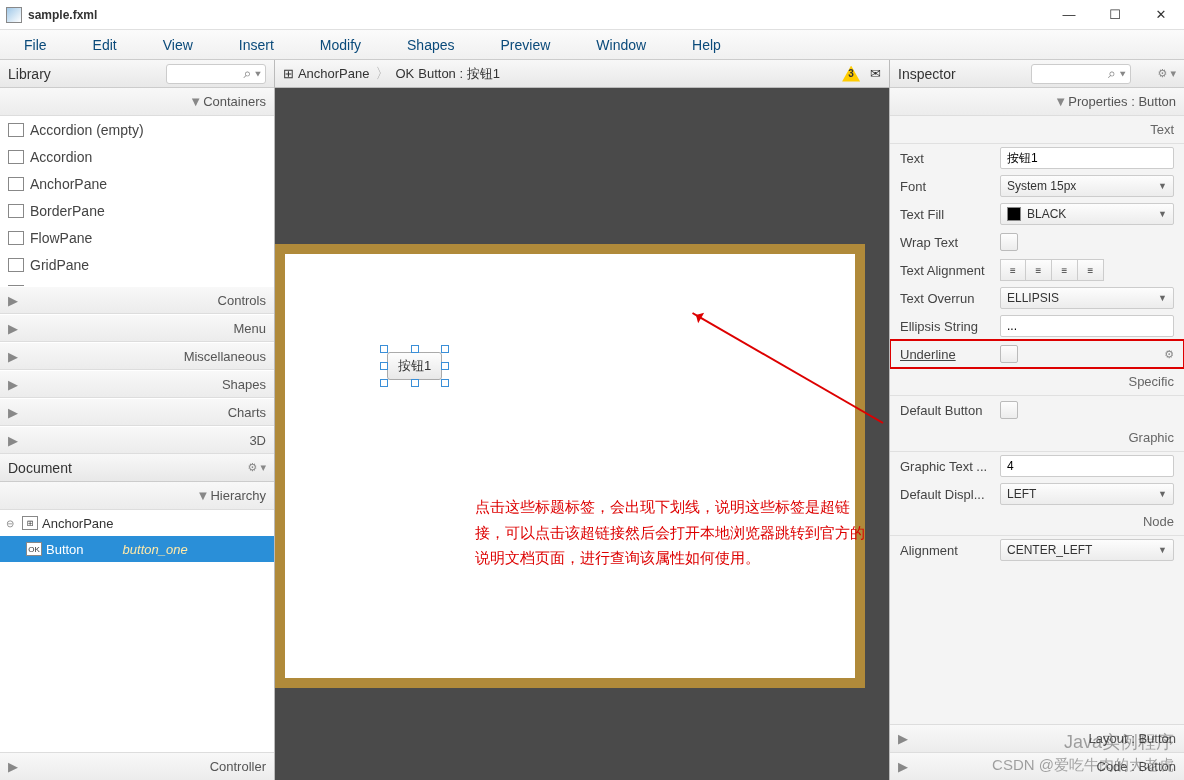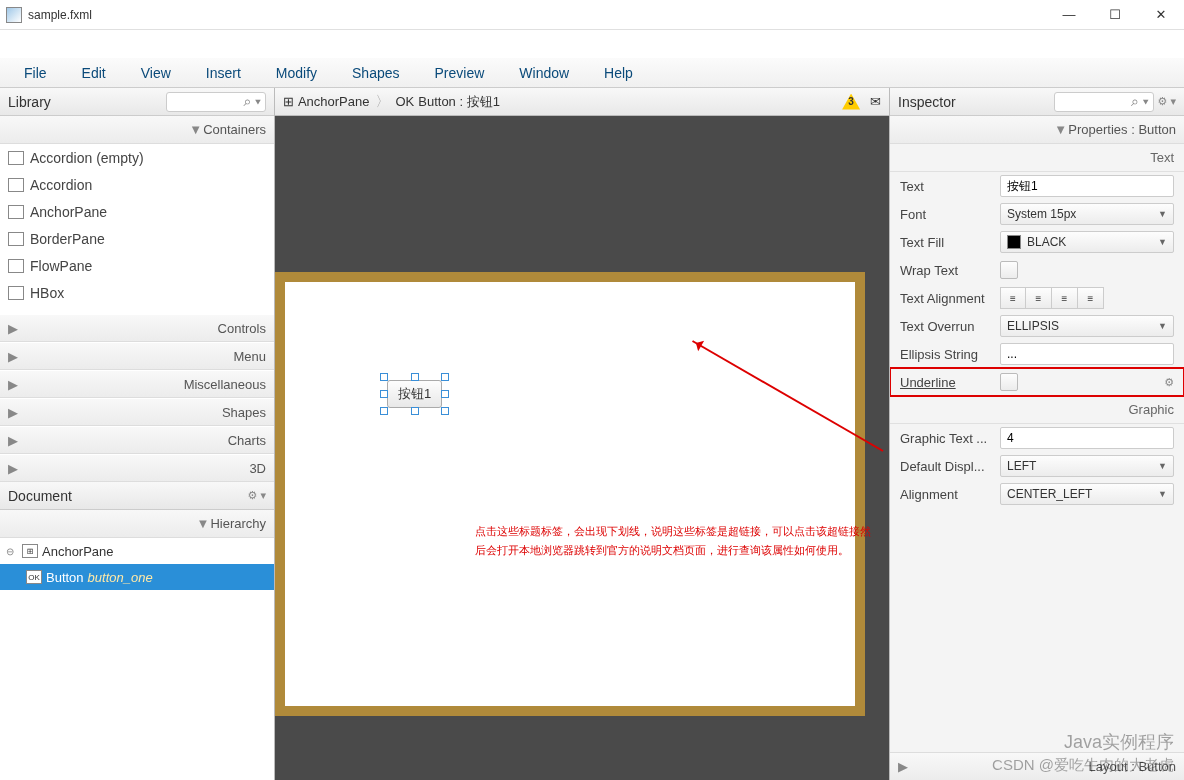--- a/index.html
+++ b/index.html
@@ -1,59 +1,59 @@
 <!DOCTYPE html>
 <html><head>
 <meta charset="utf-8">
 <style>
 * { box-sizing: border-box; margin: 0; padding: 0; font-family: "Segoe UI", Arial, sans-serif; }
 body { width: 1184px; height: 780px; overflow: hidden; background: #fff; font-size: 13px; color: #333; }
 .titlebar { height: 30px; display: flex; align-items: center; background: #fff; border-bottom: 1px solid #e0e0e0; }
 .titlebar .icon { width: 16px; height: 16px; margin: 0 6px; border: 1px solid #888; background: linear-gradient(135deg,#a0c8e8,#fff); }
-.titlebar .title { flex: 1; font-size: 12px; }
+.titlebar .title { flex: 1; font-size: 12px; font-weight: bold; }
 .titlebar .winbtn { width: 46px; height: 30px; display: flex; align-items: center; justify-content: center; font-size: 13px; }
-.menubar { height: 30px; display: flex; align-items: center; background: linear-gradient(#fbfbfb,#f0f0f0); border-bottom: 1px solid #ccc; padding: 0 10px; gap: 7px; margin-top: 28px; }
+.menubar { height: 30px; display: flex; align-items: center; background: linear-gradient(#fbfbfb,#f0f0f0); border-bottom: 1px solid #ccc; padding: 0 10px; gap: 18px; }
 .menubar .menu { padding: 4px 14px; color: #0a4a7a; font-size: 14px; }
 .content { display: flex; height: 720px; }
 .leftcol { width: 275px; display: flex; flex-direction: column; border-right: 1px solid #bbb; background: #f4f4f4; }
-.panelhead { height: 28px; display: flex; align-items: center; background: linear-gradient(#f8f8f8,#e8e8e8); border-bottom: 1px solid #ccc; padding: 0 8px; font-size: 14px; color: #333; }
+.panelhead { height: 28px; display: flex; align-items: center; background: linear-gradient(#f8f8f8,#e8e8e8); border-bottom: 1px solid #ccc; padding: 0 8px; font-size: 14px; color: #333; gap: 23px; }
 .panelhead .grow { flex: 1; }
 .searchbox { flex: 0 0 auto; width: 100px; height: 20px; border: 1px solid #ccc; border-radius: 3px; background: #fff; display: flex; align-items: center; justify-content: flex-end; padding: 0 4px; color: #888; }
 .subhead { height: 28px; display: flex; align-items: center; justify-content: flex-end; background: linear-gradient(#f8f8f8,#ececec); border-bottom: 1px solid #ddd; padding: 0 8px; color: #555; }
 .subhead .arrow { width: 14px; color: #888; }
 .liblist { overflow-y: auto; background: #fff; }
 .liblist.short { height: 170px; }
 .libitem { height: 27px; display: flex; align-items: center; padding: 0 8px; gap: 6px; font-size: 14px; color: #444; }
 .libicon { width: 16px; height: 14px; border: 1px solid #888; display: inline-block; }
 .catlist { flex: 0 0 auto; }
 .catrow { height: 28px; display: flex; align-items: center; justify-content: flex-end; background: linear-gradient(#f8f8f8,#ececec); border-bottom: 1px solid #ddd; border-top: 1px solid #fff; padding: 0 8px; color: #555; }
 .catrow .arrow { width: 14px; color: #888; margin-right: auto; }
 .hierlist { flex: 1; background: #fff; }
 .hrow { height: 26px; display: flex; align-items: center; padding: 0 6px; gap: 4px; font-size: 13px; }
 .hrow.sel { background: #2a8fd8; color: #fff; }
 .hrow .tw { width: 12px; color: #888; font-size: 10px; }
 .hrow .hicon { width: 16px; height: 14px; border: 1px solid #888; display: inline-flex; align-items: center; justify-content: center; font-size: 8px; background: #fff; color: #333; }
-.hrow.sel .fxid { color: #ffe9a8; font-style: italic; }
+.hrow.sel .fxid { color: #ffe9a8; font-style: italic; margin-left: 35px; }
 .midcol { flex: 1; display: flex; flex-direction: column; background: #4a4a4a; }
 .breadcrumb { height: 28px; display: flex; align-items: center; background: linear-gradient(#f8f8f8,#e8e8e8); border-bottom: 1px solid #bbb; padding: 0 8px; gap: 6px; font-size: 13px; }
 .bcitem { display: flex; align-items: center; gap: 4px; }
 .bcsep { color: #aaa; font-size: 14px; }
 .warntri { margin-left: auto; width: 18px; height: 16px; background: #fc0; clip-path: polygon(50% 0,100% 100%,0 100%); display: flex; align-items: center; justify-content: center; font-size: 10px; font-weight: bold; }
 .canvas { flex: 1; position: relative; padding: 0; }
 .canvasborder { position: absolute; left: 0; top: 156px; width: 590px; height: 444px; background: #b08a3a; padding: 10px; }
 .canvasinner { width: 100%; height: 100%; background: #fff; position: relative; }
 .selbtn { position: absolute; left: 102px; top: 98px; }
 .selhandles { position: absolute; left: -8px; top: -8px; right: -8px; bottom: -8px; }
 .handle { position: absolute; width: 8px; height: 8px; border: 1px solid #3a8fd8; background: #fff; }
 .handle.tl { left: 0; top: 0; } .handle.tr { right: 0; top: 0; }
 .handle.bl { left: 0; bottom: 0; } .handle.br { right: 0; bottom: 0; }
 .handle.tm { left: 50%; top: 0; margin-left: -4px; } .handle.bm { left: 50%; bottom: 0; margin-left: -4px; }
 .handle.ml { left: 0; top: 50%; margin-top: -4px; } .handle.mr { right: 0; top: 50%; margin-top: -4px; }
 .fxbutton { padding: 4px 10px; background: linear-gradient(#fdfdfd,#e8e8e8); border: 1px solid #aaa; border-radius: 3px; font-size: 13px; position: relative; }
-.annot { position: absolute; left: 190px; top: 240px; width: 400px; color: #d00; font-size: 11px; line-height: 1.7; }
+.annot { position: absolute; left: 190px; top: 240px; width: 400px; color: #d00; font-size: 15px; line-height: 1.7; }
 .arrow-line { position: absolute; left: 378px; top: 168px; width: 220px; height: 2px; background: #d00; transform-origin: right center; transform: rotate(30deg); }
 .arrow-line::before { content: ""; position: absolute; left: -2px; top: -5px; border: 6px solid transparent; border-right-color: #d00; }
 .rightcol { width: 295px; display: flex; flex-direction: column; border-left: 1px solid #bbb; background: #f4f4f4; }
 .proplist { flex: 1; overflow-y: auto; background: #f4f4f4; }
 .secthead { height: 28px; display: flex; align-items: center; justify-content: flex-end; padding: 0 10px; color: #666; font-size: 13px; border-bottom: 1px solid #e0e0e0; }
 .proprow { height: 28px; display: flex; align-items: center; padding: 0 10px; gap: 8px; }
 .proprow .plabel { width: 92px; font-size: 13px; color: #444; white-space: nowrap; overflow: hidden; text-overflow: ellipsis; }
 .proprow .plabel.ul { text-decoration: underline; }
 .proprow .pcontrol { flex: 1; }
 .pcontrol input[type=text] { width: 100%; height: 22px; border: 1px solid #ccc; border-radius: 2px; padding: 0 6px; font-size: 12px; background: #fff; }
@@ -124,20 +124,24 @@
       <div class="libitem">
           <span class="libicon"></span>
           <span>BorderPane</span>
         </div>
       <div class="libitem">
           <span class="libicon"></span>
           <span>FlowPane</span>
         </div>
       <div class="libitem">
           <span class="libicon"></span>
+          <span>GridPane</span>
+        </div>
+      <div class="libitem">
+          <span class="libicon"></span>
           <span>HBox</span>
         </div>
     </div>
     <div class="catlist">
       <div class="catrow">
           <span class="arrow">▶</span>
           <span>Controls</span>
         </div>
       <div class="catrow">
           <span class="arrow">▶</span>
@@ -300,36 +304,44 @@
           <span class="pcontrol"><input type="text" value="..." style=""></span>
         </div>
       <div class="proprow redbox">
           <span class="plabel ul">Underline</span>
           <span class="pcontrol">
             <div class="chk"></div>
           </span>
           <span class="gear">⚙</span>
         </div>
 
+      <div class="secthead">Specific</div>
+      <div class="proprow">
+          <span class="plabel">Default Button</span>
+          <span class="pcontrol">
+            <div class="chk"></div>
+          </span>
+        </div>
 
       <div class="secthead">Graphic</div>
       <div class="proprow">
           <span class="plabel">Graphic Text ...</span>
           <span class="pcontrol"><input type="text" value="4" style=""></span>
         </div>
       <div class="proprow">
           <span class="plabel">Default Displ...</span>
           <span class="pcontrol">
             <div class="combo">
               <span>LEFT</span>
               <span class="caret">▼</span>
             </div>
           </span>
         </div>
 
+      <div class="secthead">Node</div>
       <div class="proprow">
           <span class="plabel">Alignment</span>
           <span class="pcontrol">
             <div class="combo">
               <span>CENTER_LEFT</span>
               <span class="caret">▼</span>
             </div>
           </span>
         </div>
     </div>

